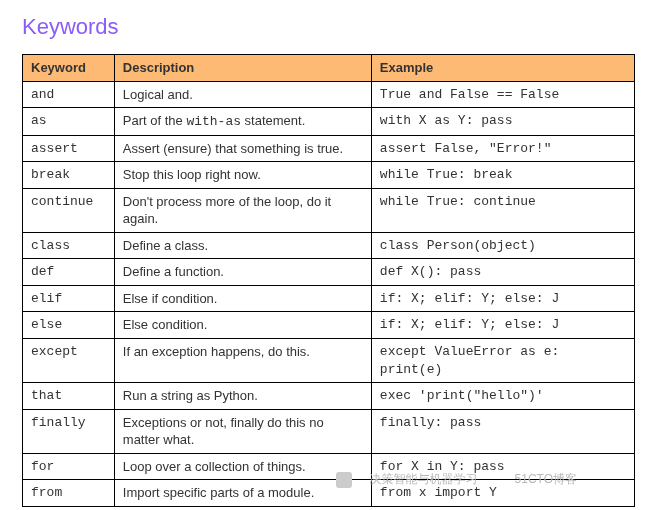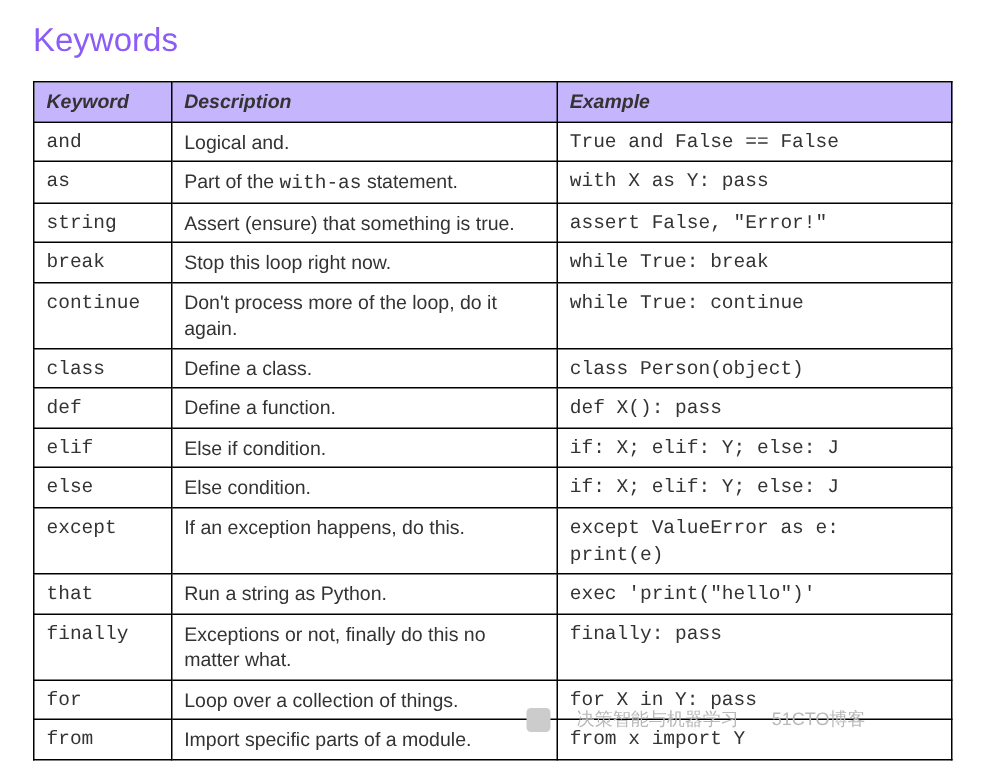--- a/index.html
+++ b/index.html
@@ -31,22 +31,21 @@
     border: 1px solid #000;
     padding: 4px 8px;
     vertical-align: top;
     text-align: left;
     line-height: 1.35;
   }
   th {
     font-family: Arial, Helvetica, sans-serif;
     font-weight: 700;
     font-size: 13px;
-    background: #c4b5fd;
-    font-style: italic;
+    background: #fdba74;
   }
   td.kw, td.ex {
     font-family: "Courier New", Courier, monospace;
     font-size: 13px;
     white-space: normal;
     word-break: break-word;
   }
   td.desc {
     font-family: Arial, Helvetica, sans-serif;
     font-size: 13px;
@@ -96,21 +95,21 @@
         <td class="kw">and</td>
         <td class="desc">Logical and.</td>
         <td class="ex">True and False == False</td>
       </tr>
       <tr>
         <td class="kw">as</td>
         <td class="desc">Part of the <code>with-as</code> statement.</td>
         <td class="ex">with X as Y: pass</td>
       </tr>
       <tr>
-        <td class="kw">string</td>
+        <td class="kw">assert</td>
         <td class="desc">Assert (ensure) that something is true.</td>
         <td class="ex">assert False, "Error!"</td>
       </tr>
       <tr>
         <td class="kw">break</td>
         <td class="desc">Stop this loop right now.</td>
         <td class="ex">while True: break</td>
       </tr>
       <tr>
         <td class="kw">continue</td>
@@ -161,14 +160,14 @@
         <td class="kw">from</td>
         <td class="desc">Import specific parts of a module.</td>
         <td class="ex">from x import Y</td>
       </tr>
     </tbody>
 </table>
 
 <div class="watermark">
   <span class="wm-icon"></span>
   <span>决策智能与机器学习</span>
-  <span style="margin-left:4px;">51CTO博客</span>
+  <span style="margin-left:19px;">51CTO博客</span>
 </div>
 
 </body></html>

